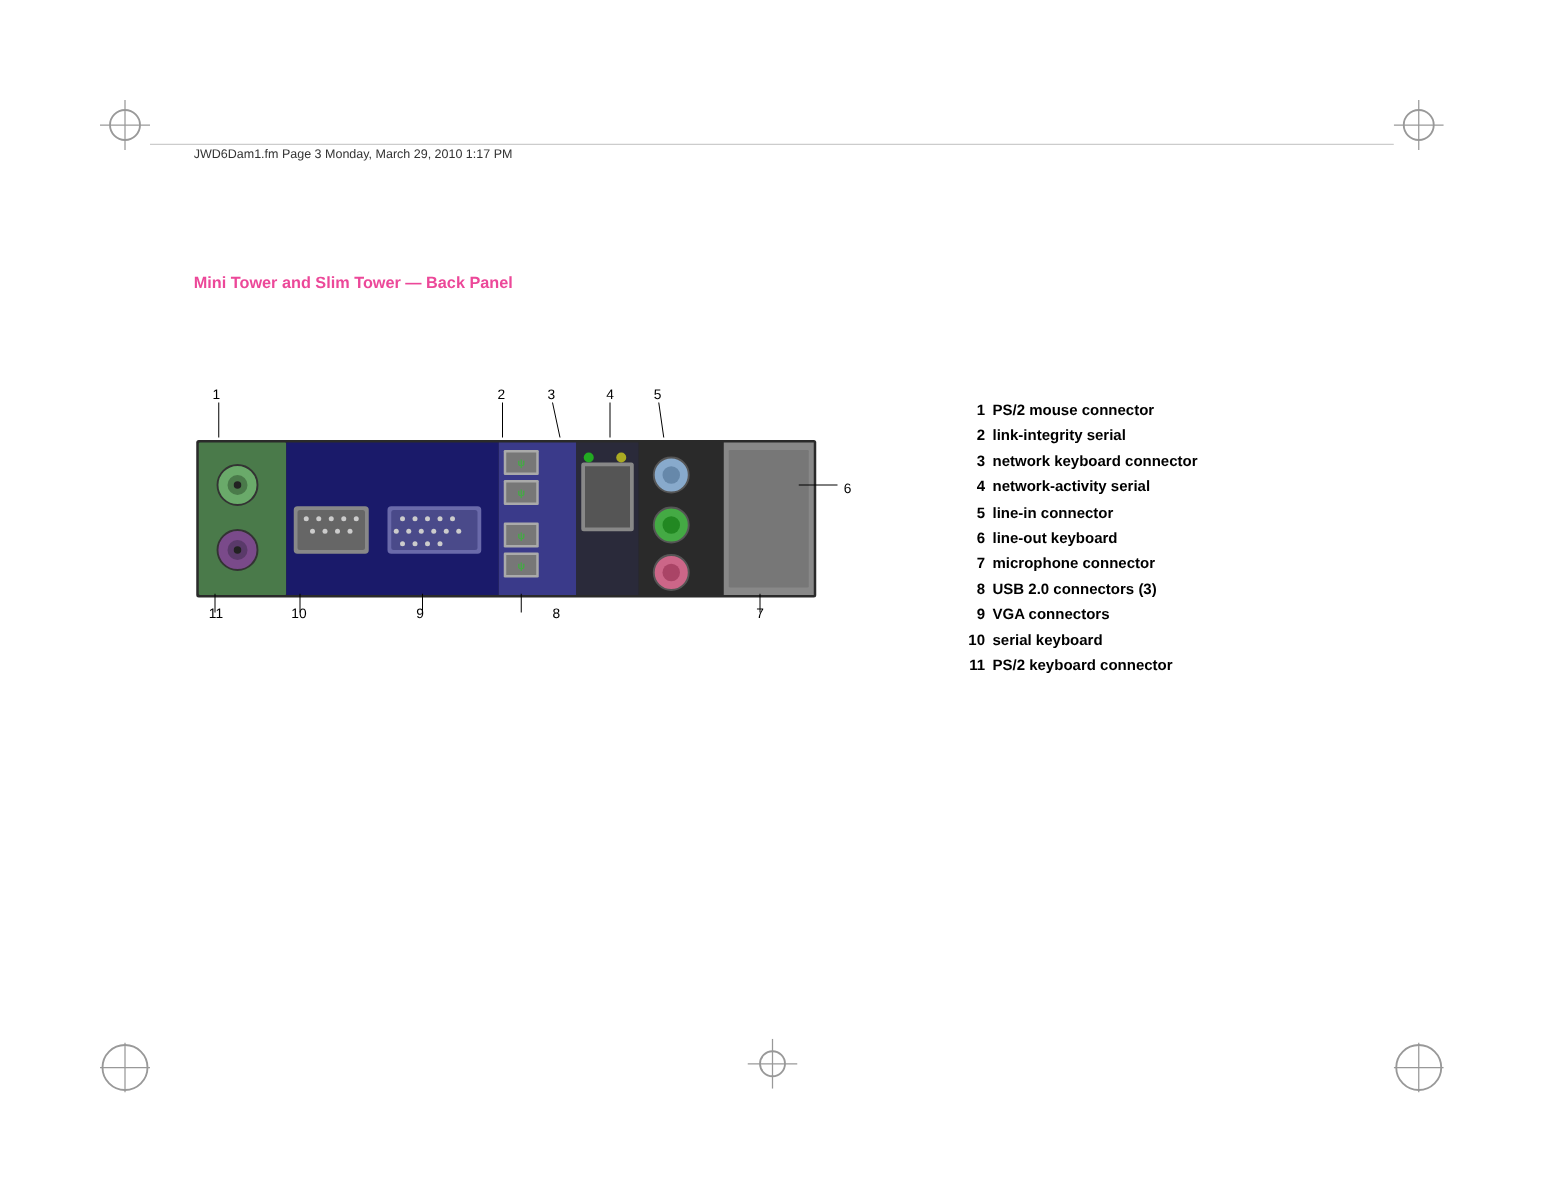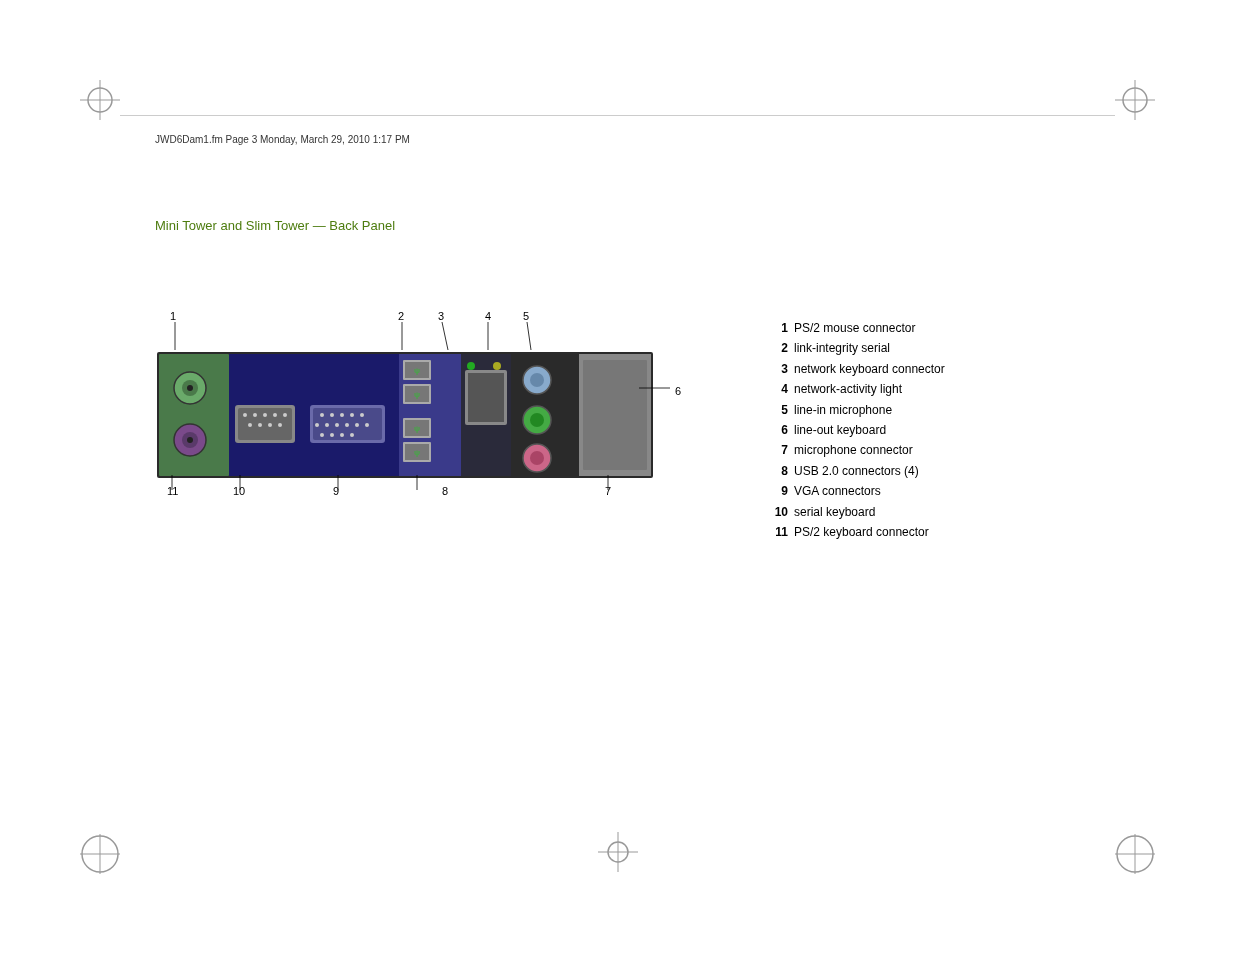--- a/index.html
+++ b/index.html
@@ -16,34 +16,34 @@
     .corner-mark {
       position: absolute;
       width: 40px;
       height: 40px;
     }
     .corner-mark svg { width: 100%; height: 100%; }
 
     
     .file-info {
       position: absolute;
-      top: 134px;
+      top: 118px;
       left: 155px;
       font-size: 10px;
       color: #333;
     }
 
     
     .page-title {
       position: absolute;
       top: 218px;
       left: 155px;
       font-size: 13px;
-      font-weight: normal;
-      color: #4d7c0f;
+      font-weight: bold;
+      color: #ec4899;
     }
 
     
     .diagram-container {
       position: absolute;
       top: 310px;
       left: 155px;
       width: 530px;
       height: 200px;
     }
@@ -63,21 +63,21 @@
       gap: 6px;
     }
 
     .legend-num {
       font-weight: bold;
       min-width: 18px;
       text-align: right;
     }
 
     .legend-text {
-      font-weight: normal;
+      font-weight: bold;
     }
 
     
     .panel-svg {
       width: 500px;
       height: 130px;
     }
   </style>
 </head>
 <body>
@@ -273,37 +273,37 @@
     <div class="legend-item">
       <span class="legend-num"><strong>2</strong></span>
       <span class="legend-text">link-integrity serial</span>
     </div>
     <div class="legend-item">
       <span class="legend-num"><strong>3</strong></span>
       <span class="legend-text">network keyboard connector</span>
     </div>
     <div class="legend-item">
       <span class="legend-num"><strong>4</strong></span>
-      <span class="legend-text">network-activity light</span>
+      <span class="legend-text">network-activity serial</span>
     </div>
     <div class="legend-item">
       <span class="legend-num"><strong>5</strong></span>
-      <span class="legend-text">line-in microphone</span>
+      <span class="legend-text">line-in connector</span>
     </div>
     <div class="legend-item">
       <span class="legend-num"><strong>6</strong></span>
       <span class="legend-text">line-out keyboard</span>
     </div>
     <div class="legend-item">
       <span class="legend-num"><strong>7</strong></span>
       <span class="legend-text">microphone connector</span>
     </div>
     <div class="legend-item">
       <span class="legend-num"><strong>8</strong></span>
-      <span class="legend-text">USB 2.0 connectors (4)</span>
+      <span class="legend-text">USB 2.0 connectors (3)</span>
     </div>
     <div class="legend-item">
       <span class="legend-num"><strong>9</strong></span>
       <span class="legend-text">VGA connectors</span>
     </div>
     <div class="legend-item">
       <span class="legend-num"><strong>10</strong></span>
       <span class="legend-text">serial keyboard</span>
     </div>
     <div class="legend-item">

